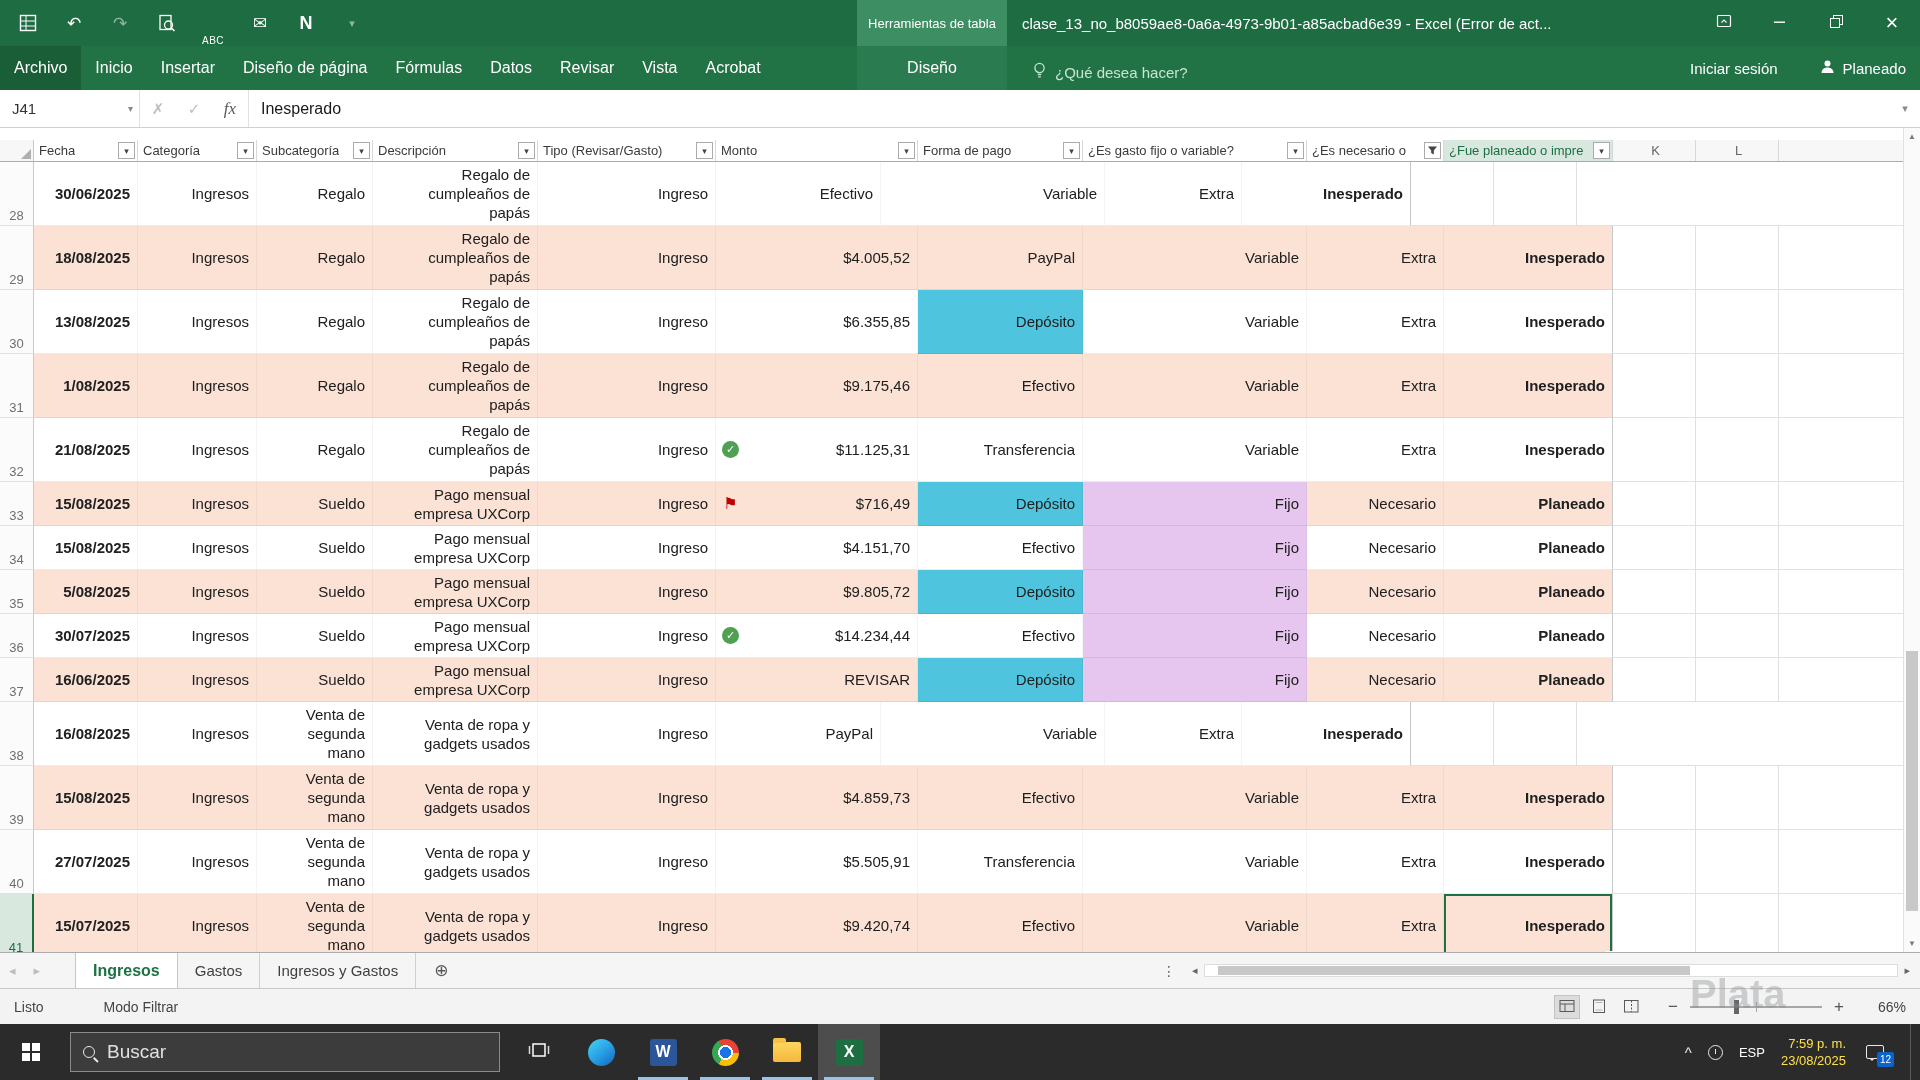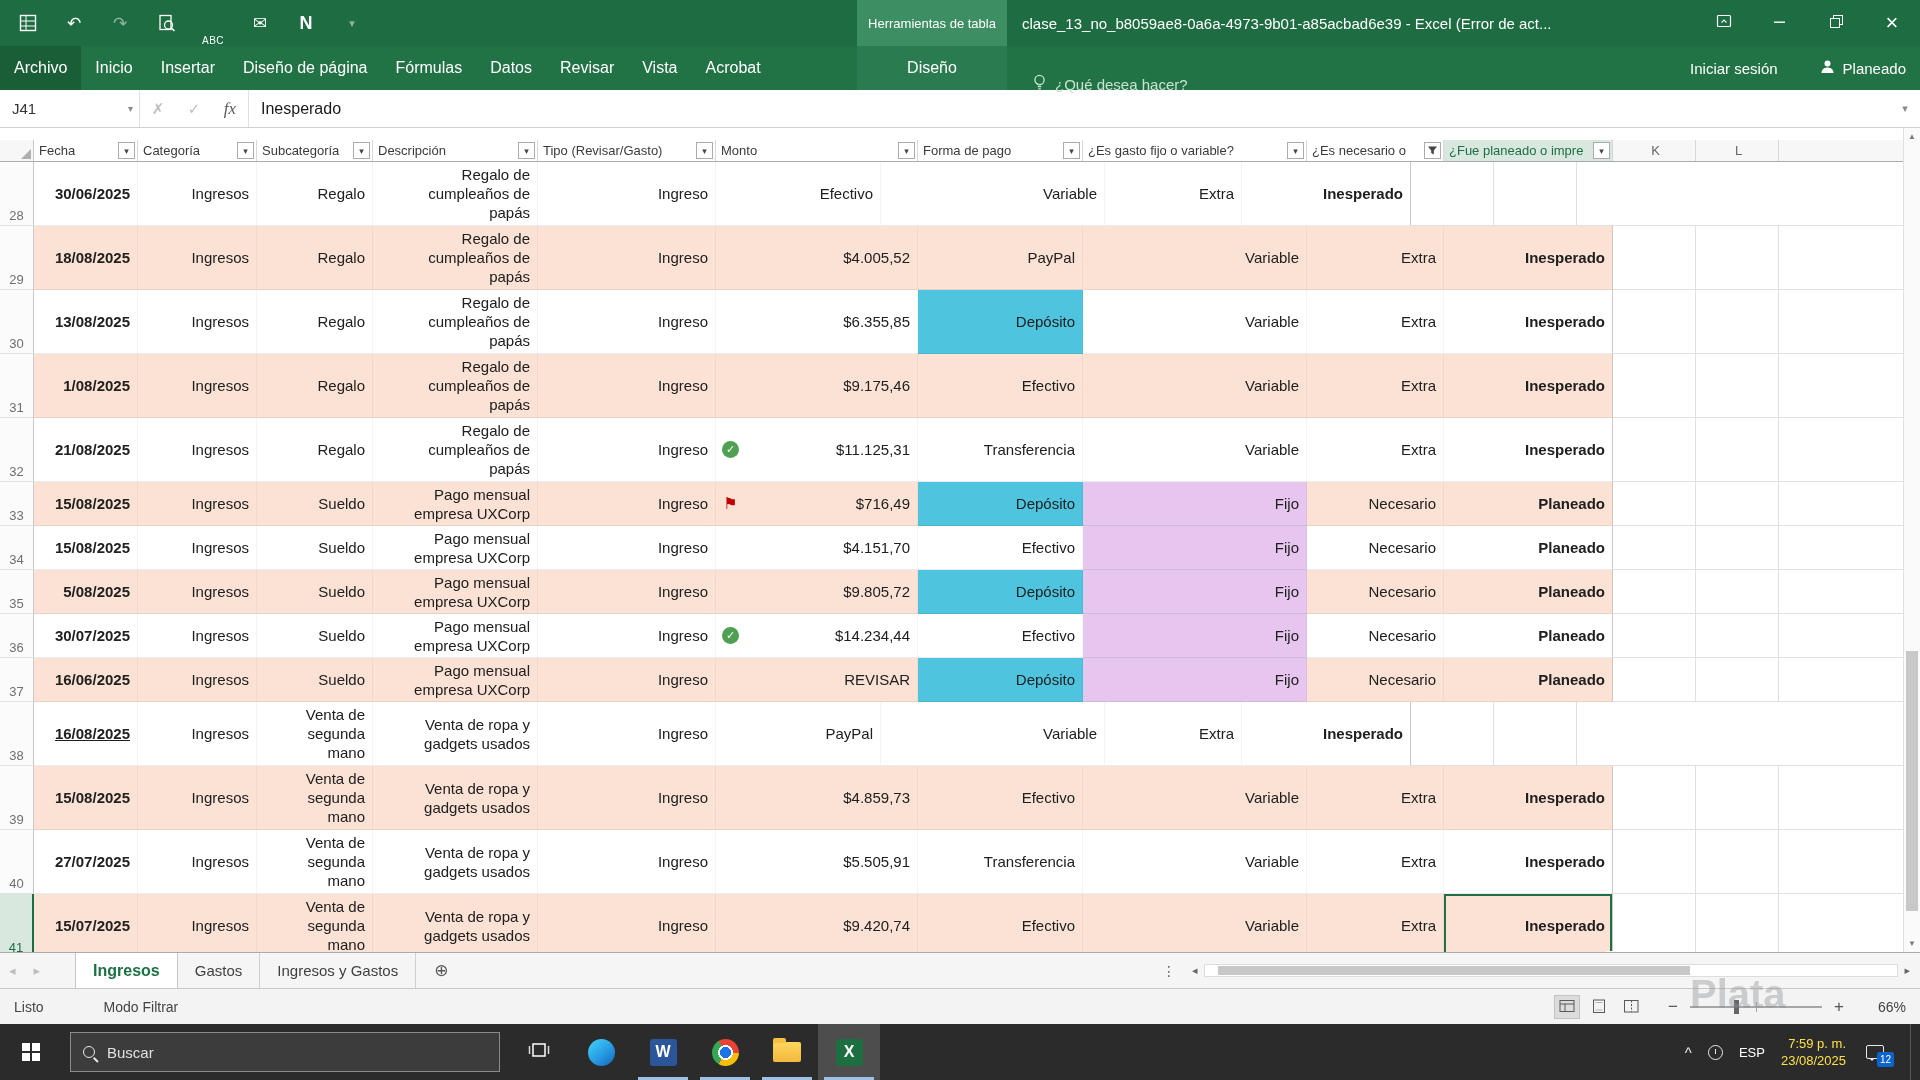--- a/index.html
+++ b/index.html
@@ -25,21 +25,21 @@
   .winbtn{width:56px;height:46px;display:flex;align-items:center;justify-content:center;color:#fff;}
   .close-x{font-size:22px;line-height:22px;}
 
   
   .ribbonrow{position:relative;height:44px;background:#217346;display:flex;align-items:stretch;color:#fff;}
   .ctxband2{position:absolute;left:857px;top:0;width:150px;height:44px;background:#2A7B50;}
   .rtabs{display:flex;align-items:stretch;}
   .rtab{display:flex;align-items:center;padding:0 14px;font-size:16px;color:#fff;white-space:nowrap;}
   .rtab.archivo{background:#1A5E38;}
   .rtab.ctx{position:absolute;left:857px;top:0;width:150px;height:44px;justify-content:center;padding:0;}
-  .tellme{position:absolute;left:1032px;top:16px;height:44px;display:flex;align-items:center;gap:8px;
+  .tellme{position:absolute;left:1032px;top:4px;height:44px;display:flex;align-items:center;gap:8px;
     font-size:15px;color:#C9E3D3;}
   .rright{position:absolute;right:14px;top:0;height:44px;display:flex;align-items:center;gap:42px;}
   .signin{font-size:15px;color:#fff;}
   .share{display:flex;align-items:center;gap:8px;font-size:15px;color:#fff;}
 
   
   .formulabar{height:38px;background:#fff;border-bottom:1px solid #CFCFCF;display:flex;align-items:stretch;}
   .namebox{width:140px;display:flex;align-items:center;justify-content:space-between;padding:0 6px 0 12px;
     border-right:1px solid #E1E1E1;font-size:15px;color:#333;}
   .nb-caret{font-size:10px;color:#8a8a8a;}
@@ -134,21 +134,21 @@
     opacity:.4;z-index:50;pointer-events:none;}
 
   
   .taskbar{height:56px;background:#2B2B2B;display:flex;align-items:center;color:#fff;}
   .tbtn{width:62px;height:56px;display:flex;align-items:center;justify-content:center;position:relative;}
   .tbtn.running::after{content:"";position:absolute;left:6px;right:6px;bottom:0;height:3px;background:#9CC3E5;}
   .tbtn.active{background:#4D4D4D;}
   .winlogo{display:grid;grid-template-columns:8px 8px;grid-template-rows:8px 8px;gap:2px;}
   .winlogo span{background:#fff;}
   .searchbox{width:430px;height:40px;margin:16px 8px;background:#3C3C3C;border:1px solid #8A8A8A;
-    display:flex;align-items:center;gap:12px;padding-left:12px;font-size:15px;color:#E0E0E0;}
+    display:flex;align-items:center;gap:12px;padding-left:12px;font-size:19px;color:#E0E0E0;}
   .mag{width:12px;height:12px;border:1.5px solid #E8E8E8;border-radius:50%;position:relative;}
   .mag::after{content:"";position:absolute;width:6px;height:1.5px;background:#E8E8E8;
     transform:rotate(45deg);left:9px;top:12px;}
   .word-icon{width:27px;height:27px;background:#2B579A;color:#fff;font-weight:bold;font-size:16px;
     display:flex;align-items:center;justify-content:center;border-radius:3px;}
   .excel-icon{width:27px;height:27px;background:#1D6F42;color:#fff;font-weight:bold;font-size:16px;
     display:flex;align-items:center;justify-content:center;border-radius:3px;}
   .edge-icon{width:27px;height:27px;border-radius:50%;
     background:linear-gradient(140deg,#45D3F7 0%,#2BA7E8 45%,#1565C0 100%);}
   .chrome-icon{width:27px;height:27px;border-radius:50%;
@@ -697,21 +697,21 @@
           </div>
           <div class="cell tcell c-planeado band b tlast" style="width: 169px; flex: 0 0 169px;">
             <span class="ctext">Planeado</span>
           </div>
           <div class="cell ecell" style="width: 83px; flex: 0 0 83px;"></div>
           <div class="cell ecell" style="width: 83px; flex: 0 0 83px;"></div>
           <div class="cell ecell fill"></div>
         </div>
         <div class="grow l3">
           <div class="rowhead">38</div>
-          <div class="cell tcell c-fecha plain b" style="width: 104px; flex: 0 0 104px; text-decoration: underline;">
+          <div class="cell tcell c-fecha plain b" style="width: 104px; flex: 0 0 104px;">
             <span class="ctext">16/08/2025</span>
           </div>
           <div class="cell tcell c-categoria plain" style="width: 119px; flex: 0 0 119px;">
             <span class="ctext">Ingresos</span>
           </div>
           <div class="cell tcell c-subcategoria plain" style="width: 116px; flex: 0 0 116px;">
             <span class="ctext">Venta de segunda mano</span>
           </div>
           <div class="cell tcell c-descripcion plain" style="width: 165px; flex: 0 0 165px;">
             <span class="ctext">Venta de ropa y gadgets usados</span>

